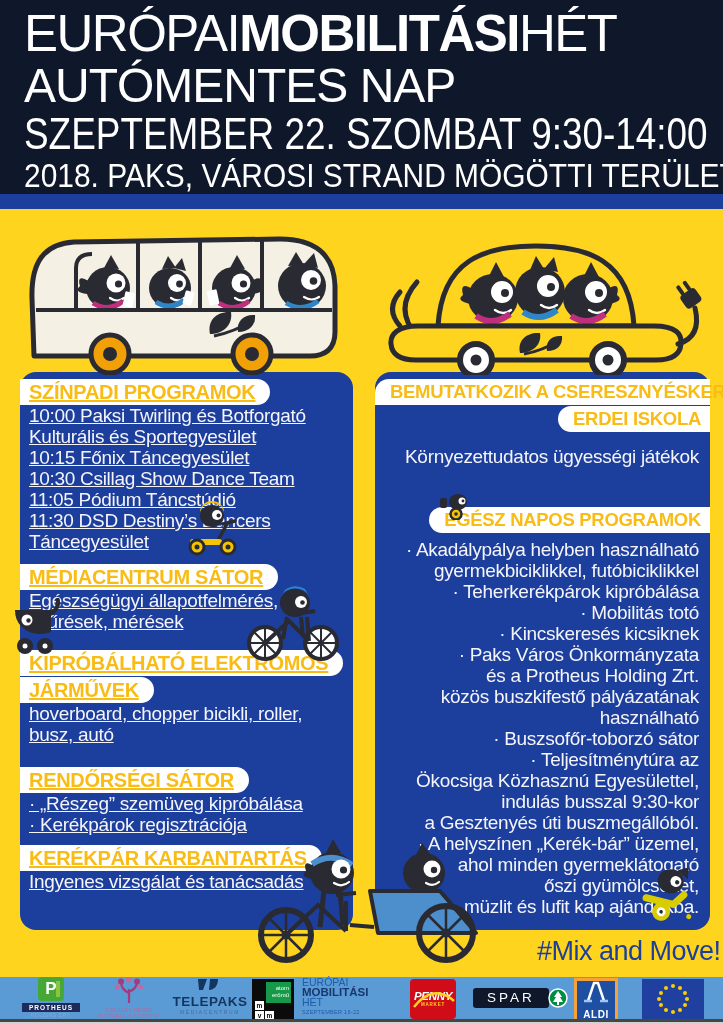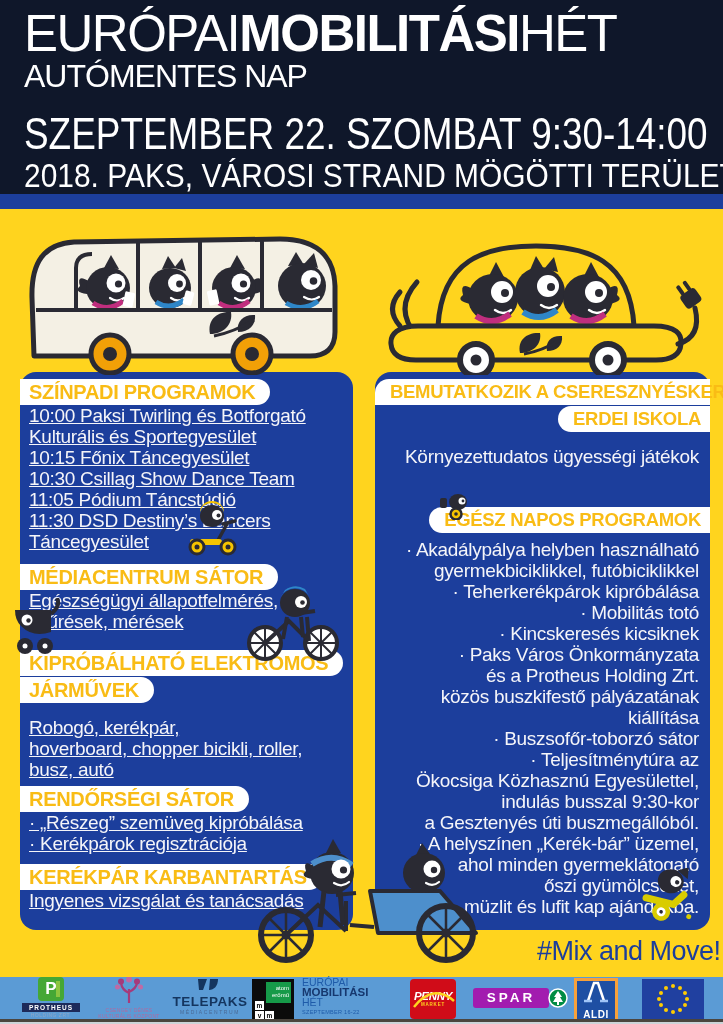--- a/index.html
+++ b/index.html
@@ -3,38 +3,38 @@
 <meta charset="utf-8">
 <style>
   html,body{margin:0;padding:0;background:#888;}
   .poster{position:relative;width:723px;height:1024px;overflow:hidden;background:#FFD41E;
           font-family:"Liberation Sans", sans-serif; margin:0 auto;}
   
   .header{position:absolute;top:0;left:0;width:723px;height:194px;background:#0f172a;}
   .h-line{position:absolute;left:24px;color:#FFFFFF;white-space:nowrap;}
   .h1{top:4px;font-size:51px;letter-spacing:-1.5px;font-weight:400;}
   .h1 b{font-weight:700;}
-  .h2{top:58px;font-size:32px;letter-spacing:-1px;font-weight:400;}
+  .h2{top:58px;font-size:48px;letter-spacing:-1px;font-weight:400;}
   .h3{top:108px;font-size:45px;transform:scaleX(0.82);transform-origin:0 50%;font-weight:400;}
   .h4{top:156px;font-size:34px;transform:scaleX(0.88);transform-origin:0 50%;font-weight:400;}
   .stripe{position:absolute;top:194px;left:0;width:723px;height:15px;background:#1C3E9C;}
   
   .col{position:absolute;top:372px;height:558px;background:#1C3E9C;border-radius:16px;
        display:flex;flex-direction:column;box-sizing:border-box;padding-top:7px;z-index:1;}
   .col-left{left:20px;width:333px;align-items:flex-start;}
   .col-right{left:375px;width:335px;align-items:flex-end;}
   .pill{background:#FFFFFF;color:#F9BC15;font-weight:700;font-size:20px;line-height:26px;
         white-space:nowrap;letter-spacing:-0.3px;}
-  .pill-l{border-radius:0 14px 14px 0;padding:0 15px 0 9px;align-self:flex-start;}
+  .pill-l{border-radius:0 14px 14px 0;padding:0 15px 0 9px;align-self:flex-start;text-decoration:underline;}
   .pill-r{border-radius:14px 0 0 14px;padding:0 9px 0 15px;align-self:flex-end;font-size:18.5px;}
   .pill-r-full{width:100%;box-sizing:border-box;border-radius:14px 0 0 0;}
   .line{color:#F5F5F9;font-size:19px;line-height:21px;letter-spacing:-0.3px;padding-left:9px;white-space:nowrap;text-decoration:underline;}
   .rline{color:#F5F5F9;font-size:19px;line-height:21px;letter-spacing:-0.3px;padding-right:11px;
          text-align:right;white-space:nowrap;}
-  .mt12{margin-top:12px;} .mt18{margin-top:18px;} .mt10{margin-top:10px;} .mt9{margin-top:6px;}
+  .mt12{margin-top:12px;} .mt18{margin-top:18px;} .mt10{margin-top:10px;} .mt9{margin-top:22px;}
   .mt5{margin-top:14px;} .mt40{margin-top:40px;} .mt6{margin-top:6px;}
   
   .decor{position:absolute;z-index:2;pointer-events:none;}
   
   .hashtag{position:absolute;left:537px;top:936px;font-size:27px;color:#1C3E9C;z-index:3;
            letter-spacing:-0.5px;}
   
   .footer{position:absolute;top:977px;left:0;width:723px;height:47px;background:#5B9BD5;z-index:4;}
   .footer .logo{position:absolute;top:0;height:42px;}
   .edge1{position:absolute;bottom:2px;left:0;width:723px;height:3px;background:#4B453E;z-index:5;}
@@ -58,22 +58,22 @@
            font-weight:700;text-align:center;line-height:9px;}
   .mweek{left:302px;top:3px;width:78px;color:#1E5BA9;line-height:10px;}
   .mweek .l1{font-size:10.5px;} .mweek .l2{font-size:11.5px;font-weight:700;color:#16386F;}
   .mweek .l3{font-size:10.5px;} .mweek .l4{font-size:5.5px;letter-spacing:0.3px;}
   .penny{left:410px;top:2px;width:46px;height:40px;background:#D00C18;border-radius:4px;
          position:absolute;overflow:hidden;text-align:center;}
   .penny .name{color:#fff;font-weight:700;font-style:italic;font-size:11.5px;margin-top:11px;
                letter-spacing:-0.3px;}
   .penny .sub{color:#FFD41E;font-size:4.5px;font-weight:700;letter-spacing:0.8px;}
   .spar{left:473px;top:10px;width:96px;height:22px;position:absolute;}
-  .spar .bar{position:absolute;left:0;top:1px;width:76px;height:20px;background:#a21caf;
-             border-radius:3px;color:#fff;font-weight:700;font-size:13.5px;letter-spacing:3px;
+  .spar .bar{position:absolute;left:0;top:1px;width:76px;height:20px;background:#0f172a;
+             border-radius:3px;color:#fff;font-weight:400;font-size:13.5px;letter-spacing:3px;
              text-align:center;line-height:20px;}
   .aldi{left:574px;top:1px;width:38px;height:40px;background:#1E4FA3;border:3px solid #F7A13A;
         position:absolute;text-align:center;}
   .aldi .name{color:#fff;font-weight:700;font-size:10px;margin-top:2px;letter-spacing:0.5px;}
   .euflag{left:642px;top:2px;width:62px;height:40px;background:#2040A0;position:absolute;}
 </style>
 </head>
 <body>
 
 <div class="poster">
@@ -211,21 +211,20 @@
     <div class="line">10:15 Főnix Táncegyesület</div>
     <div class="line">10:30 Csillag Show Dance Team</div>
     <div class="line">11:05 Pódium Táncstúdió</div>
     <div class="line">11:30 DSD Destiny’s Dancers</div>
     <div class="line">Táncegyesület</div>
     <div class="pill pill-l mt12">MÉDIACENTRUM SÁTOR</div>
     <div class="line">Egészségügyi állapotfelmérés,</div>
     <div class="line">szűrések, mérések</div>
     <div class="pill pill-l mt18">KIPRÓBÁLHATÓ ELEKTROMOS</div>
     <div class="pill pill-l" style="margin-top:1px;">JÁRMŰVEK</div>
-    <div class="line mt5">Robogó, kerékpár,</div>
     <div class="line">hoverboard, chopper bicikli, roller,</div>
     <div class="line">busz, autó</div>
     <div class="pill pill-l mt9">RENDŐRSÉGI SÁTOR</div>
     <div class="line">· „Részeg” szemüveg kipróbálása</div>
     <div class="line">· Kerékpárok regisztrációja</div>
     <div class="pill pill-l mt10">KERÉKPÁR KARBANTARTÁS</div>
     <div class="line">Ingyenes vizsgálat és tanácsadás</div>
   </div>
 
   <div class="col col-right">
@@ -234,21 +233,21 @@
     <div class="rline mt5">Környezettudatos ügyességi játékok</div>
     <div class="pill pill-r mt40">EGÉSZ NAPOS PROGRAMOK</div>
     <div class="rline mt6">· Akadálypálya helyben használható</div>
     <div class="rline">gyermekbiciklikkel, futóbiciklikkel</div>
     <div class="rline">· Teherkerékpárok kipróbálása</div>
     <div class="rline">· Mobilitás totó</div>
     <div class="rline">· Kincskeresés kicsiknek</div>
     <div class="rline">· Paks Város Önkormányzata</div>
     <div class="rline">és a Protheus Holding Zrt.</div>
     <div class="rline">közös buszkifestő pályázatának</div>
-    <div class="rline">kiállítása</div>
+    <div class="rline">használható</div>
     <div class="rline">· Buszsofőr-toborzó sátor</div>
     <div class="rline">· Teljesítménytúra az</div>
     <div class="rline">Ökocsiga Közhasznú Egyesülettel,</div>
     <div class="rline">indulás busszal 9:30-kor</div>
     <div class="rline">a Gesztenyés úti buszmegállóból.</div>
     <div class="rline">· A helyszínen „Kerék-bár” üzemel,</div>
     <div class="rline">ahol minden gyermeklátogató</div>
     <div class="rline">őszi gyümölcsöket,</div>
     <div class="rline">müzlit és lufit kap ajándékba.</div>
   </div>

